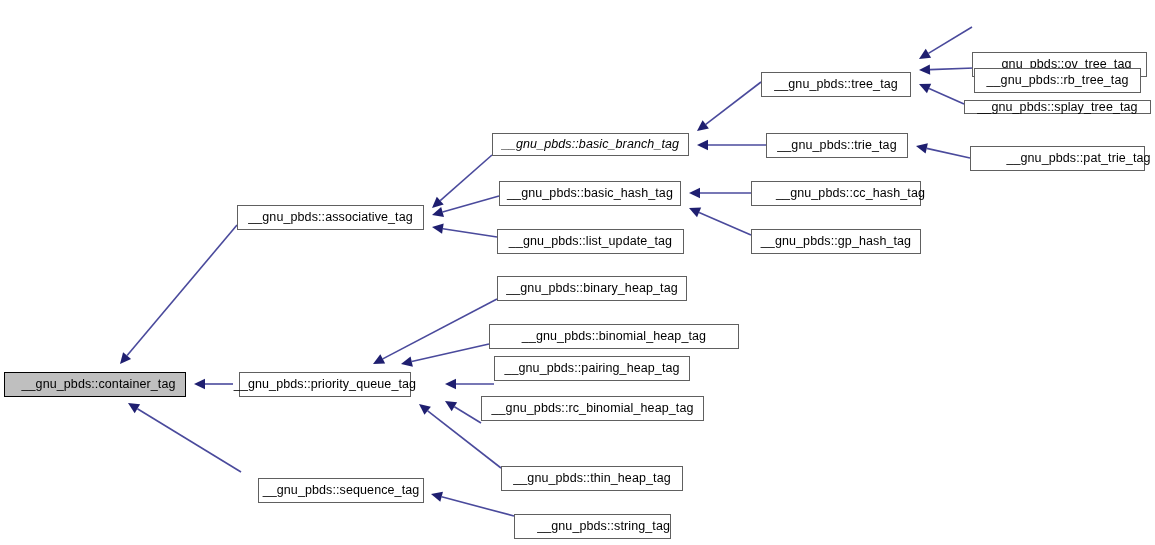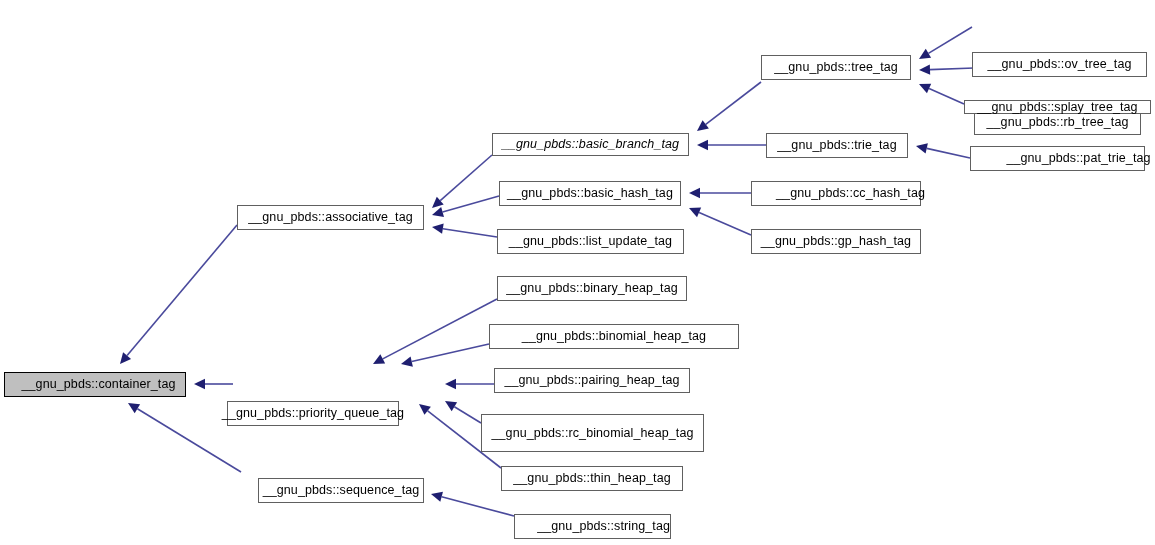--- a/index.html
+++ b/index.html
@@ -135,69 +135,69 @@
         <polygon points="431,494 442.9651306307304,491.791912821115 440.30051909840506,501.84476542034264" fill="#1f1f70"></polygon>
       </g>
     </svg>
   <div id="node-layer">
       <div class="node filled" style="left: 4px; top: 372px; width: 182px; height: 25px; padding-left: 7px;">
         <span class="node-label">__gnu_pbds::container_tag</span>
       </div>
       <div class="node" style="left: 237px; top: 205px; width: 187px; height: 25px;">
         <span class="node-label">__gnu_pbds::associative_tag</span>
       </div>
-      <div class="node" style="left: 227px; top: 372px; width: 172px; height: 25px; margin-top: 29px;">
+      <div class="node" style="left: 239px; top: 372px; width: 172px; height: 25px;">
         <span class="node-label">__gnu_pbds::priority_queue_tag</span>
       </div>
       <div class="node" style="left: 258px; top: 466px; width: 166px; height: 25px; margin-top: 12px;">
         <span class="node-label">__gnu_pbds::sequence_tag</span>
       </div>
       <div class="node" style="left: 492px; top: 133px; width: 197px; height: 23px; font-style: italic;">
         <span class="node-label">__gnu_pbds::basic_branch_tag</span>
       </div>
       <div class="node" style="left: 499px; top: 181px; width: 182px; height: 25px;">
         <span class="node-label">__gnu_pbds::basic_hash_tag</span>
       </div>
       <div class="node" style="left: 497px; top: 229px; width: 187px; height: 25px;">
         <span class="node-label">__gnu_pbds::list_update_tag</span>
       </div>
-      <div class="node" style="left: 761px; top: 55px; width: 150px; height: 25px;">
+      <div class="node" style="left: 761px; top: 72px; width: 150px; height: 25px;">
         <span class="node-label">__gnu_pbds::tree_tag</span>
       </div>
       <div class="node" style="left: 766px; top: 133px; width: 142px; height: 25px;">
         <span class="node-label">__gnu_pbds::trie_tag</span>
       </div>
       <div class="node" style="left: 972px; top: 4px; width: 175px; height: 25px; margin-top: 48px;">
         <span class="node-label">__gnu_pbds::ov_tree_tag</span>
       </div>
-      <div class="node" style="left: 974px; top: 68px; width: 167px; height: 25px; margin-top: 42px;">
+      <div class="node" style="left: 974px; top: 68px; width: 167px; height: 25px;">
         <span class="node-label">__gnu_pbds::rb_tree_tag</span>
       </div>
       <div class="node" style="left: 964px; top: 100px; width: 187px; height: 14px;">
         <span class="node-label">__gnu_pbds::splay_tree_tag</span>
       </div>
       <div class="node" style="left: 970px; top: 146px; width: 175px; height: 25px; padding-left: 42px;">
         <span class="node-label">__gnu_pbds::pat_trie_tag</span>
       </div>
       <div class="node" style="left: 751px; top: 181px; width: 170px; height: 25px; padding-left: 29px;">
         <span class="node-label">__gnu_pbds::cc_hash_tag</span>
       </div>
       <div class="node" style="left: 751px; top: 229px; width: 170px; height: 25px;">
         <span class="node-label">__gnu_pbds::gp_hash_tag</span>
       </div>
       <div class="node" style="left: 497px; top: 276px; width: 190px; height: 25px;">
         <span class="node-label">__gnu_pbds::binary_heap_tag</span>
       </div>
       <div class="node" style="left: 489px; top: 324px; width: 250px; height: 25px;">
         <span class="node-label">__gnu_pbds::binomial_heap_tag</span>
       </div>
-      <div class="node" style="left: 494px; top: 368px; width: 196px; height: 25px;">
+      <div class="node" style="left: 494px; top: 356px; width: 196px; height: 25px;">
         <span class="node-label">__gnu_pbds::pairing_heap_tag</span>
       </div>
-      <div class="node" style="left: 481px; top: 414px; width: 223px; height: 38px;">
+      <div class="node" style="left: 481px; top: 396px; width: 223px; height: 25px;">
         <span class="node-label">__gnu_pbds::rc_binomial_heap_tag</span>
       </div>
       <div class="node" style="left: 501px; top: 466px; width: 182px; height: 25px;">
         <span class="node-label">__gnu_pbds::thin_heap_tag</span>
       </div>
       <div class="node" style="left: 514px; top: 514px; width: 157px; height: 25px; justify-content: flex-end;">
         <span class="node-label">__gnu_pbds::string_tag</span>
       </div>
     </div>
 </div>

